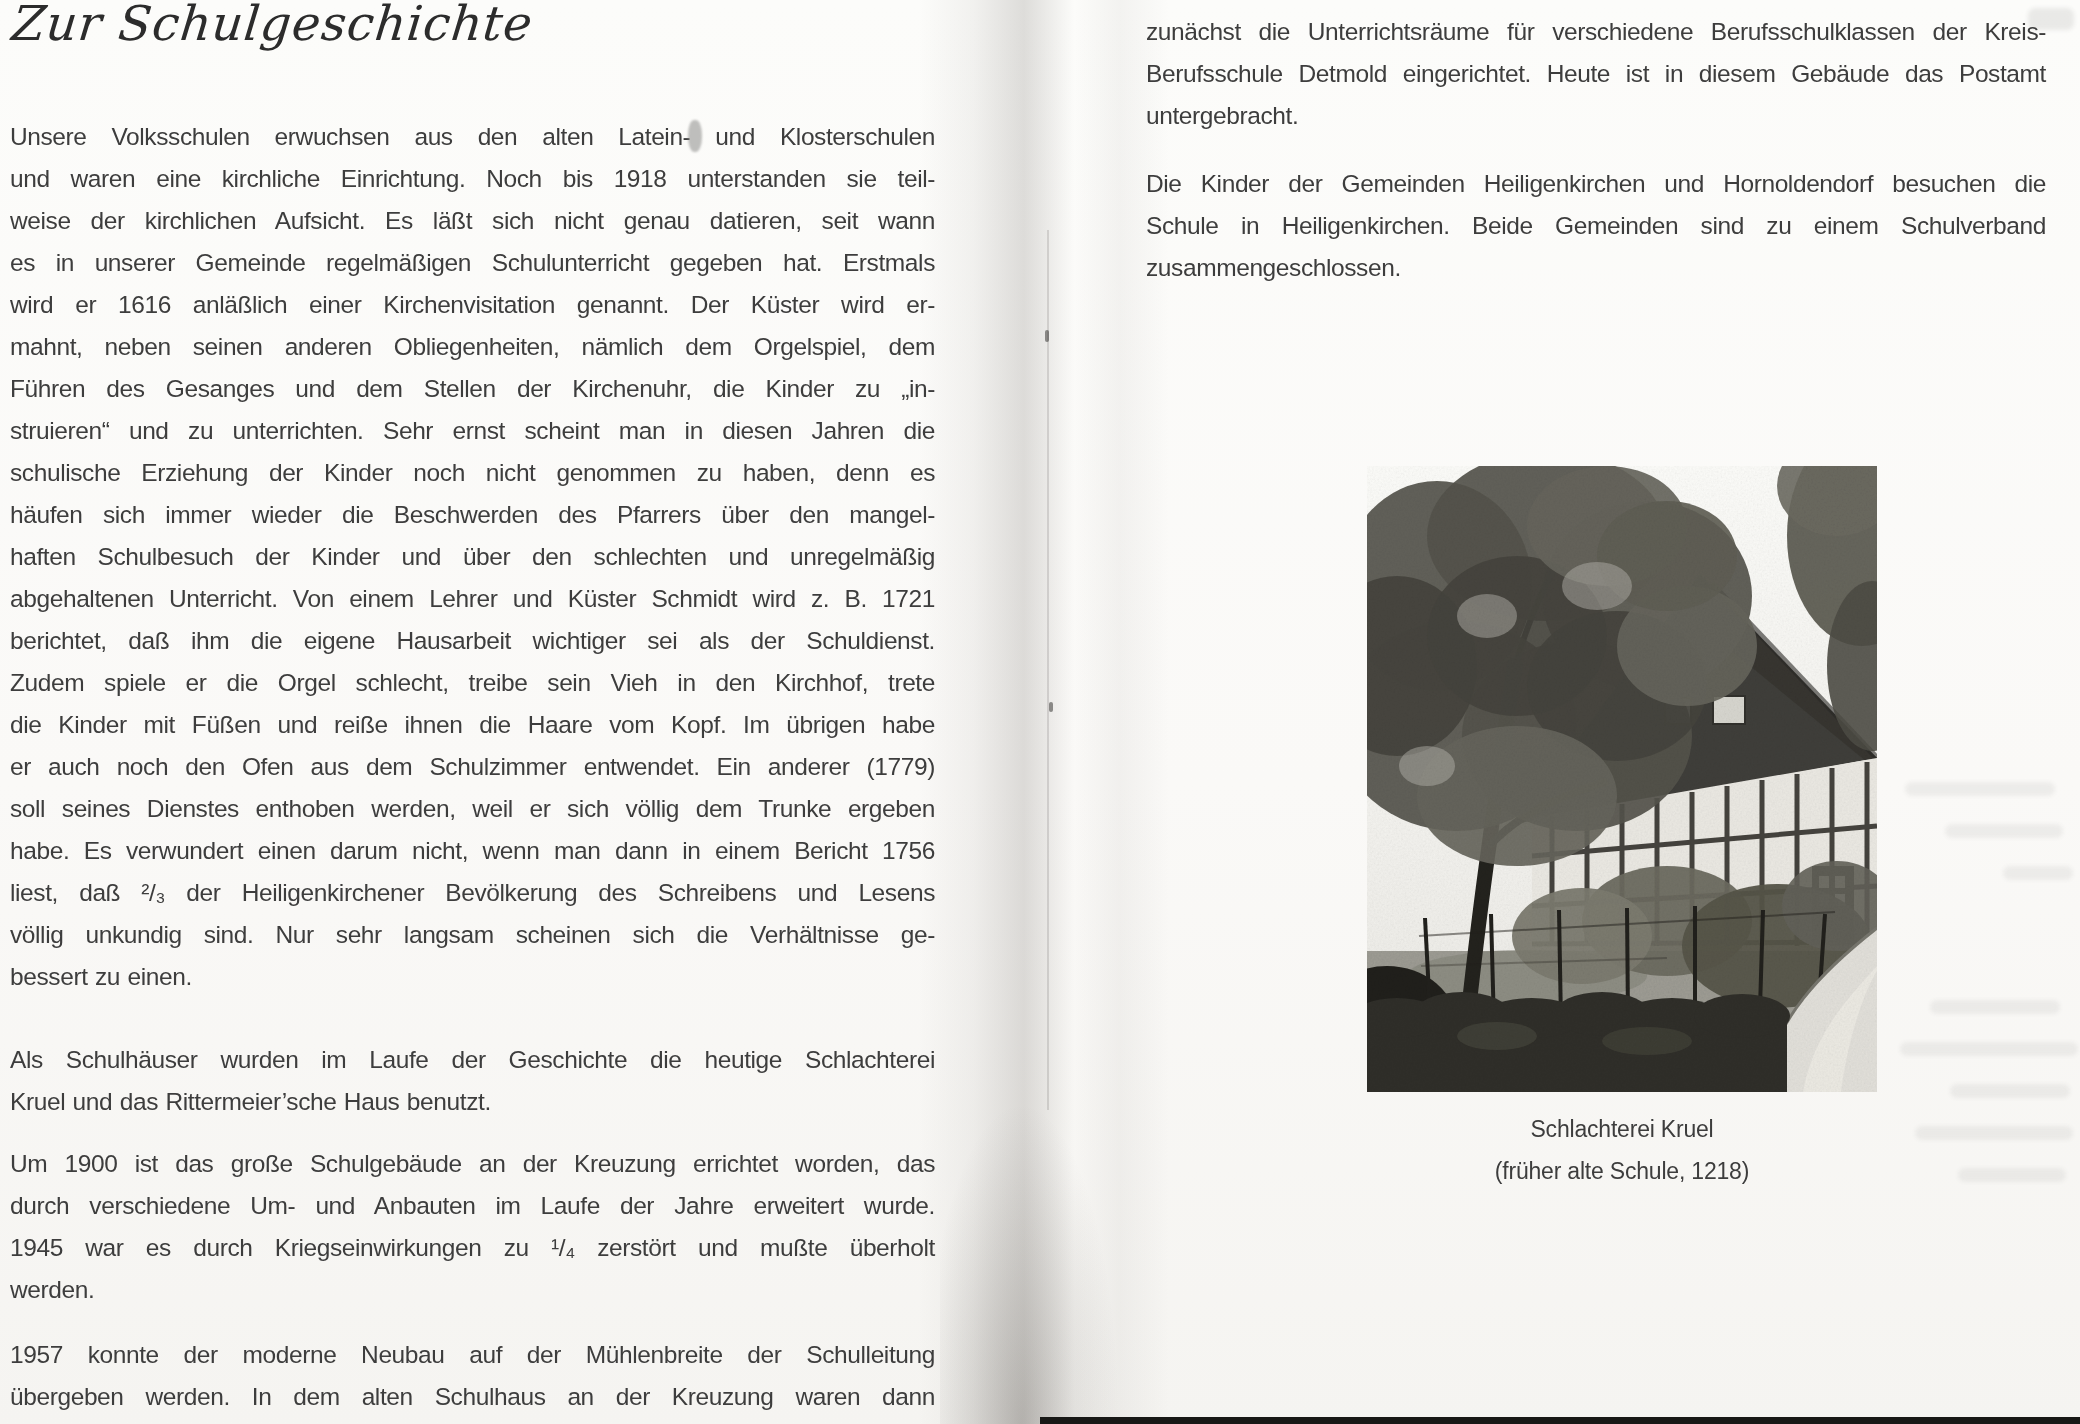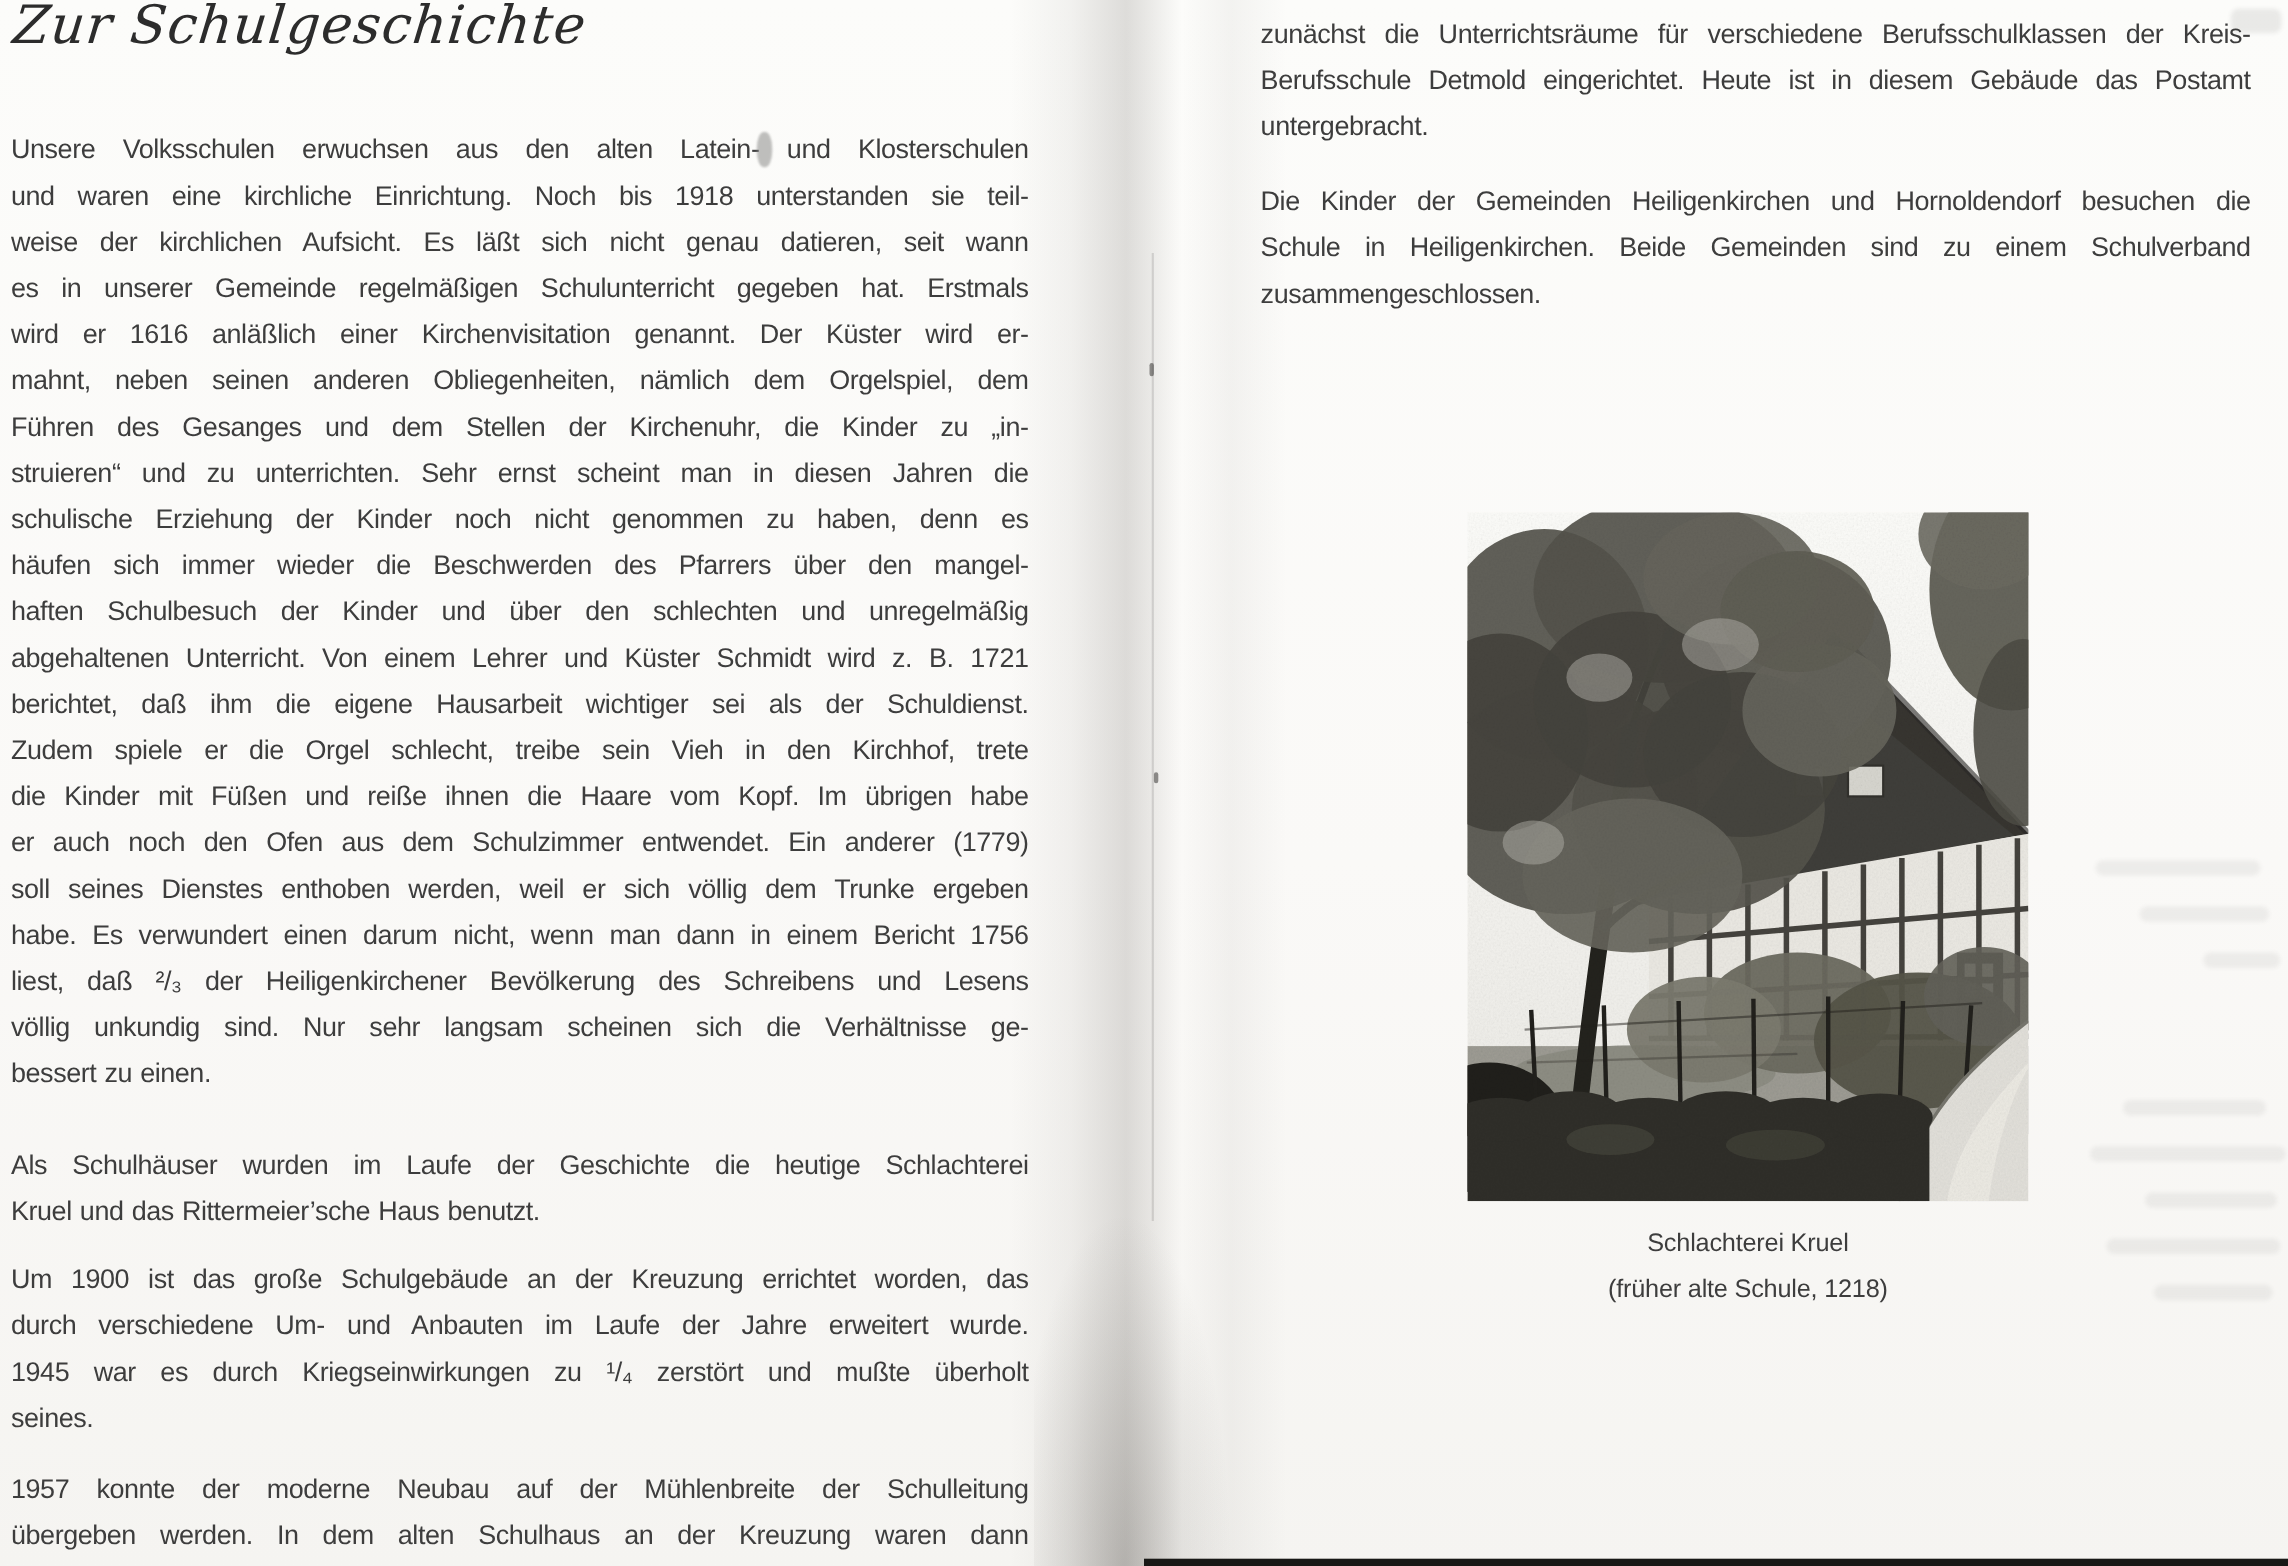--- a/index.html
+++ b/index.html
@@ -14,21 +14,21 @@
   .script-title{
     position:absolute;left:0;top:2px;margin:0;font-weight:normal;
     font-family:"DejaVu Serif",serif;font-style:italic;font-size:48px;color:#2c2c2c;
     letter-spacing:1px;transform:skewX(-6deg);transform-origin:left bottom;white-space:nowrap;
   }
   .para{position:absolute;left:0;width:100%;}
   .line{text-align:justify;text-align-last:justify;height:42px;word-spacing:1px;}
   .line.last{text-align-last:left;}
   .p1{top:116px;} .p2{top:1039px;} .p3{top:1143px;} .p4{top:1334px;}
   .rp1{top:11px;} .rp2{top:163px;}
-  .photo-figure{position:absolute;left:188px;top:466px;width:510px;margin:0;}
+  .photo-figure{position:absolute;left:221px;top:466px;width:510px;margin:0;}
   .photo{width:510px;height:626px;filter:contrast(1.02);}
   .photo svg{display:block;}
   figcaption{margin-top:16px;text-align:center;font-size:23px;line-height:42px;color:#3d3d3d;letter-spacing:-0.2px;}
   .gutter{
     position:absolute;left:918px;top:0;width:252px;height:1424px;pointer-events:none;
     background:linear-gradient(90deg,rgba(70,64,58,0) 0%,rgba(70,64,58,0.06) 22%,rgba(70,64,58,0.17) 42%,rgba(70,64,58,0.10) 50%,rgba(255,255,255,0) 62%,rgba(70,64,58,0.05) 80%,rgba(70,64,58,0) 100%);
   }
   .gutter-deep{
     position:absolute;left:940px;top:1100px;width:180px;height:324px;pointer-events:none;
     background:radial-gradient(ellipse at 45% 100%,rgba(50,45,40,0.22) 0%,rgba(50,45,40,0) 70%);
@@ -81,21 +81,21 @@
         <div class="line last">bessert zu einen.</div>
       </div>
     <div class="para p2">
         <div class="line">Als Schulhäuser wurden im Laufe der Geschichte die heutige Schlachterei</div>
         <div class="line last">Kruel und das Rittermeier’sche Haus benutzt.</div>
       </div>
     <div class="para p3">
         <div class="line">Um 1900 ist das große Schulgebäude an der Kreuzung errichtet worden, das</div>
         <div class="line">durch verschiedene Um- und Anbauten im Laufe der Jahre erweitert wurde.</div>
         <div class="line">1945 war es durch Kriegseinwirkungen zu ¹/₄ zerstört und mußte überholt</div>
-        <div class="line last">seines.</div>
+        <div class="line last">werden.</div>
       </div>
     <div class="para p4">
         <div class="line">1957 konnte der moderne Neubau auf der Mühlenbreite der Schulleitung</div>
         <div class="line">übergeben werden. In dem alten Schulhaus an der Kreuzung waren dann</div>
       </div>
   </div>
 
   <div class="page-col page-right">
     <div class="para rp1">
         <div class="line">zunächst die Unterrichtsräume für verschiedene Berufsschulklassen der Kreis-</div>

